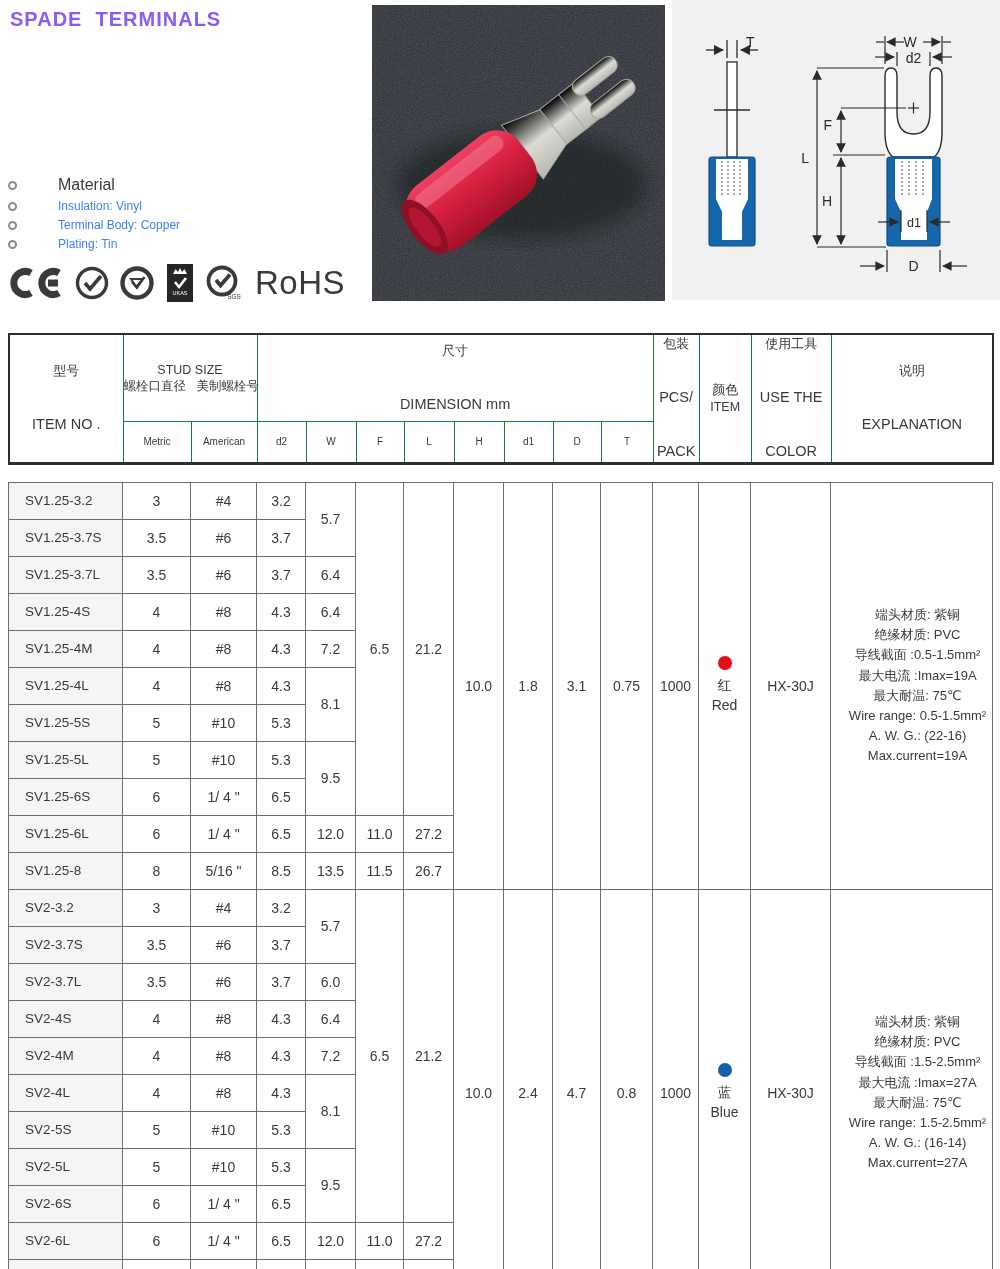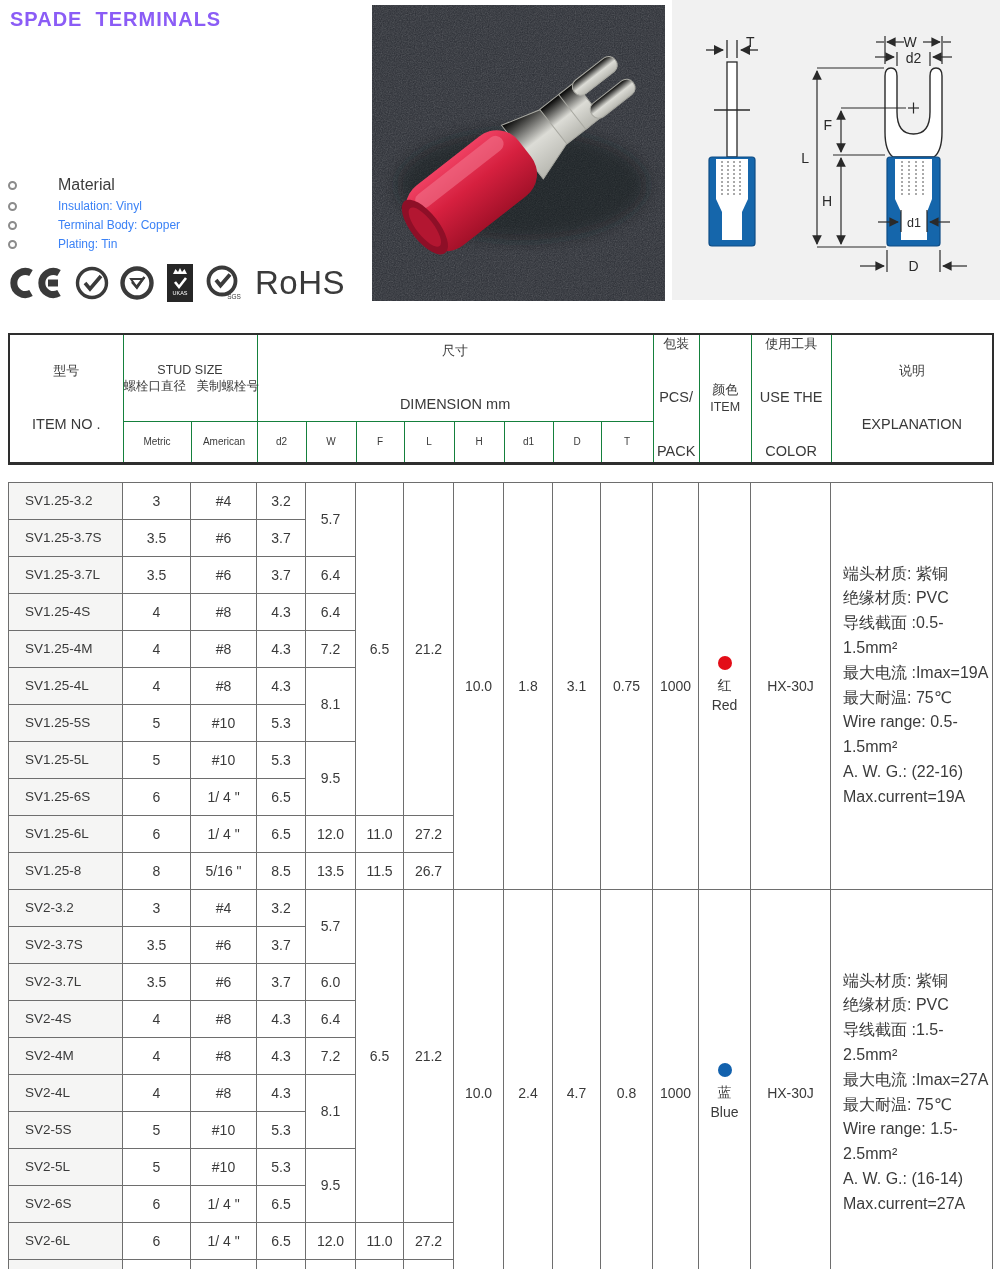--- a/index.html
+++ b/index.html
@@ -29,21 +29,21 @@
   .t-head th{border:1px solid #15803d;font-weight:normal;text-align:center;vertical-align:middle;padding:0;}
   .hr1 th{height:52px;}
   .hr2 th{height:33px;font-size:10px;}
   .zh{font-size:13px;line-height:1.35;}
   .en{font-size:14.5px;line-height:1.35;margin-top:35px;}
   .small{font-size:12.5px;line-height:1.3;white-space:pre;}
   .t-body{margin-top:8px;}
   .t-body td{border:1px solid #6e6e6e;height:36px;font-size:14px;text-align:center;
     vertical-align:middle;color:#3a3a3a;padding:0;}
   td.item{background:#f5f5f4;text-align:left;padding-left:16px;font-size:13.5px;}
-  td.expl{text-align:left;padding:8px 0 8px 12px;font-size:16px;line-height:1.55;color:#3b3b3b;}
+  td.expl{text-align:center;padding:8px 0 8px 12px;font-size:13px;line-height:1.55;color:#3b3b3b;}
   td.colorcell div{font-size:14px;line-height:1.45;}
   .dot{display:inline-block;width:14px;height:14px;border-radius:50%;margin-bottom:2px;}
   .gap1{height:9px;}
   .gap2{height:7px;}
   .bottom-rule{height:3px;background:#2e2e2e;width:984px;}
 </style>
 </head>
 <body>
 
 <div class="top">

